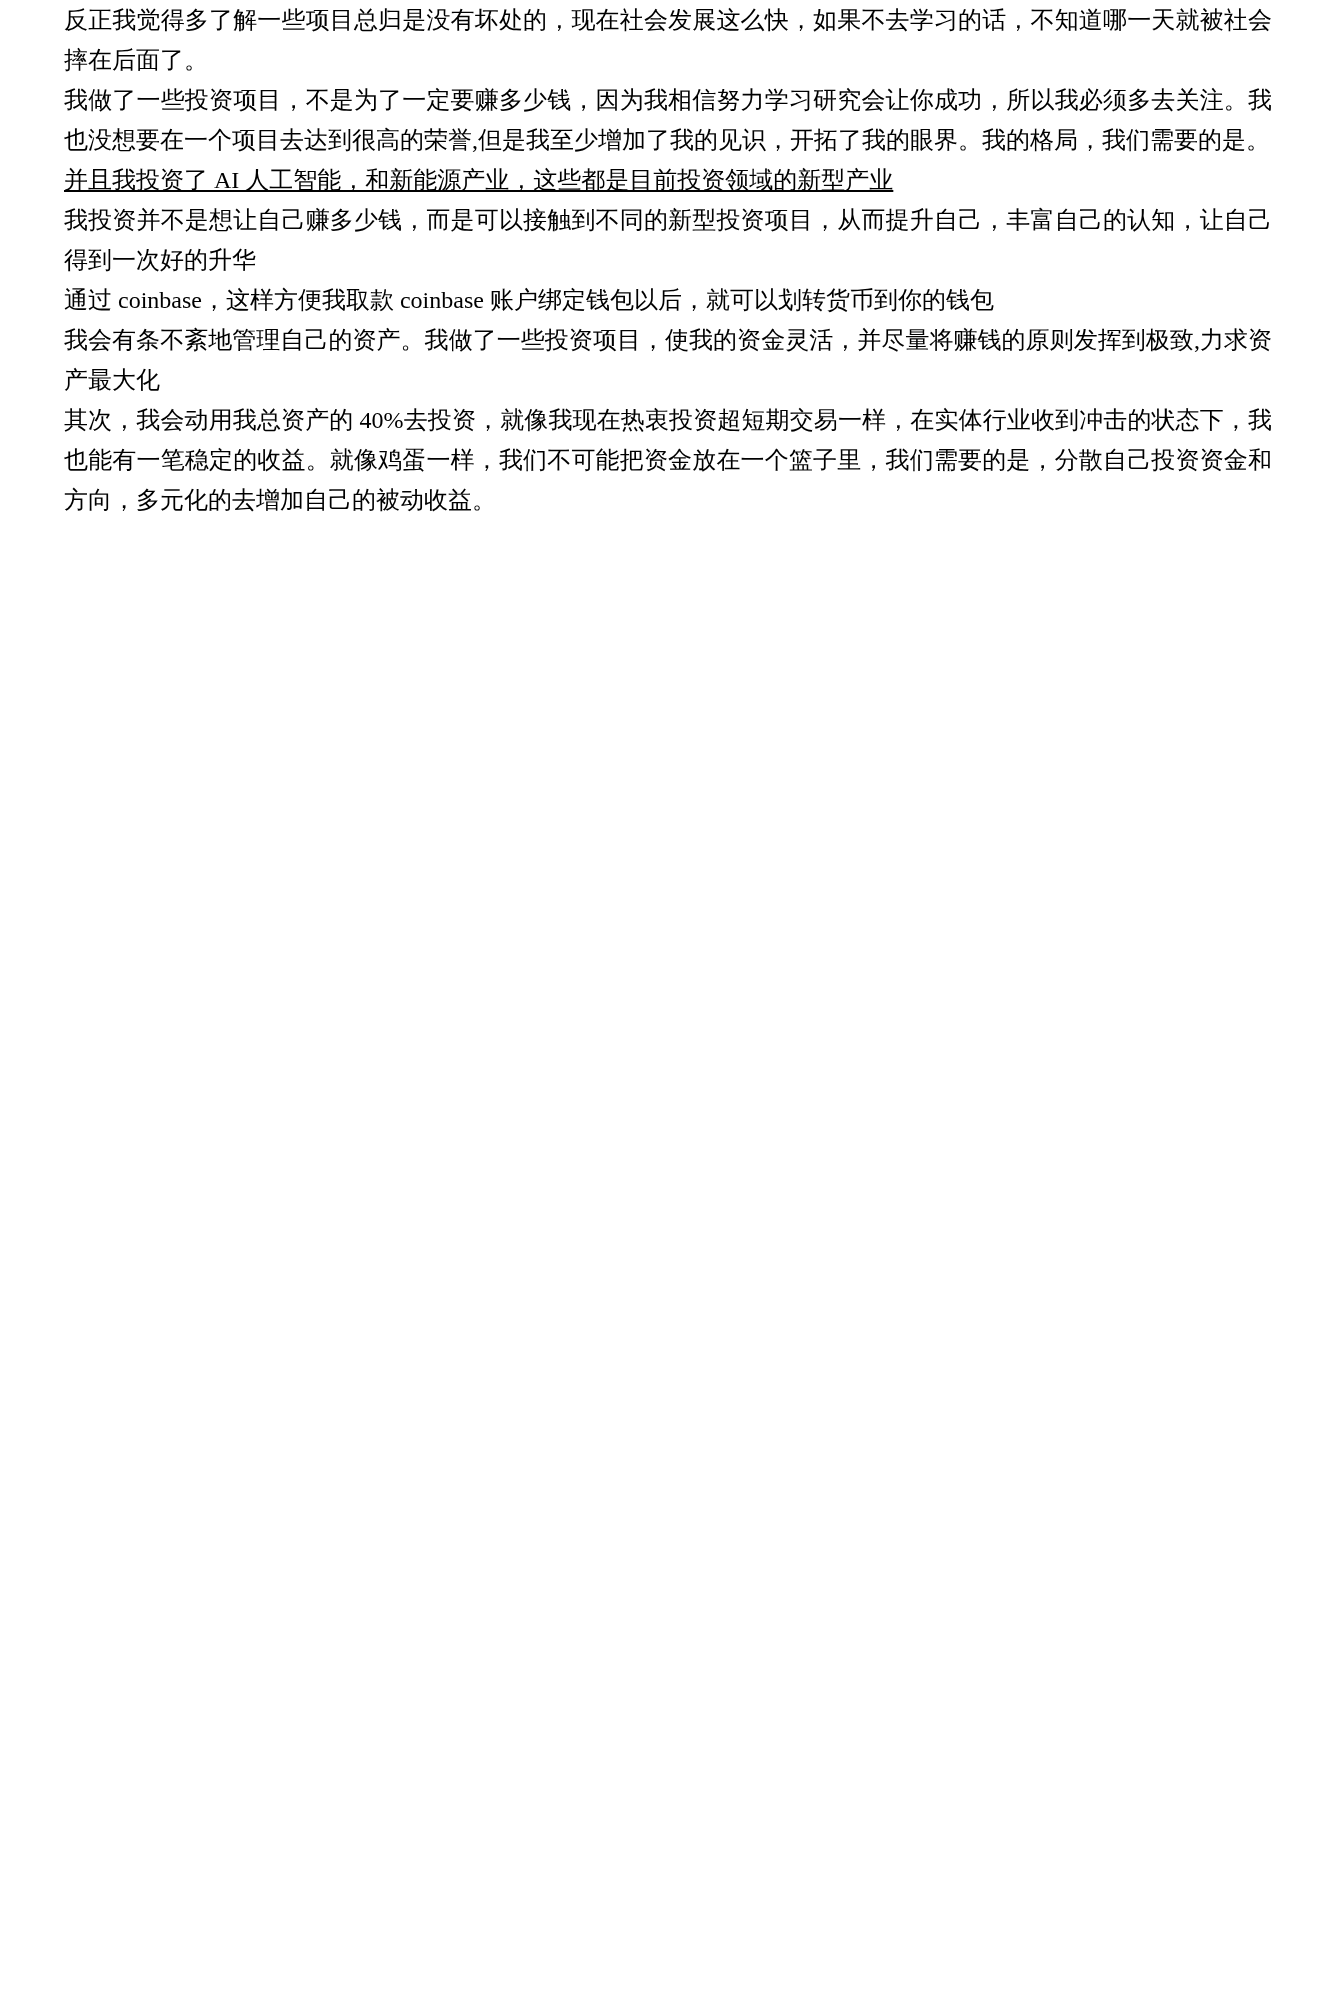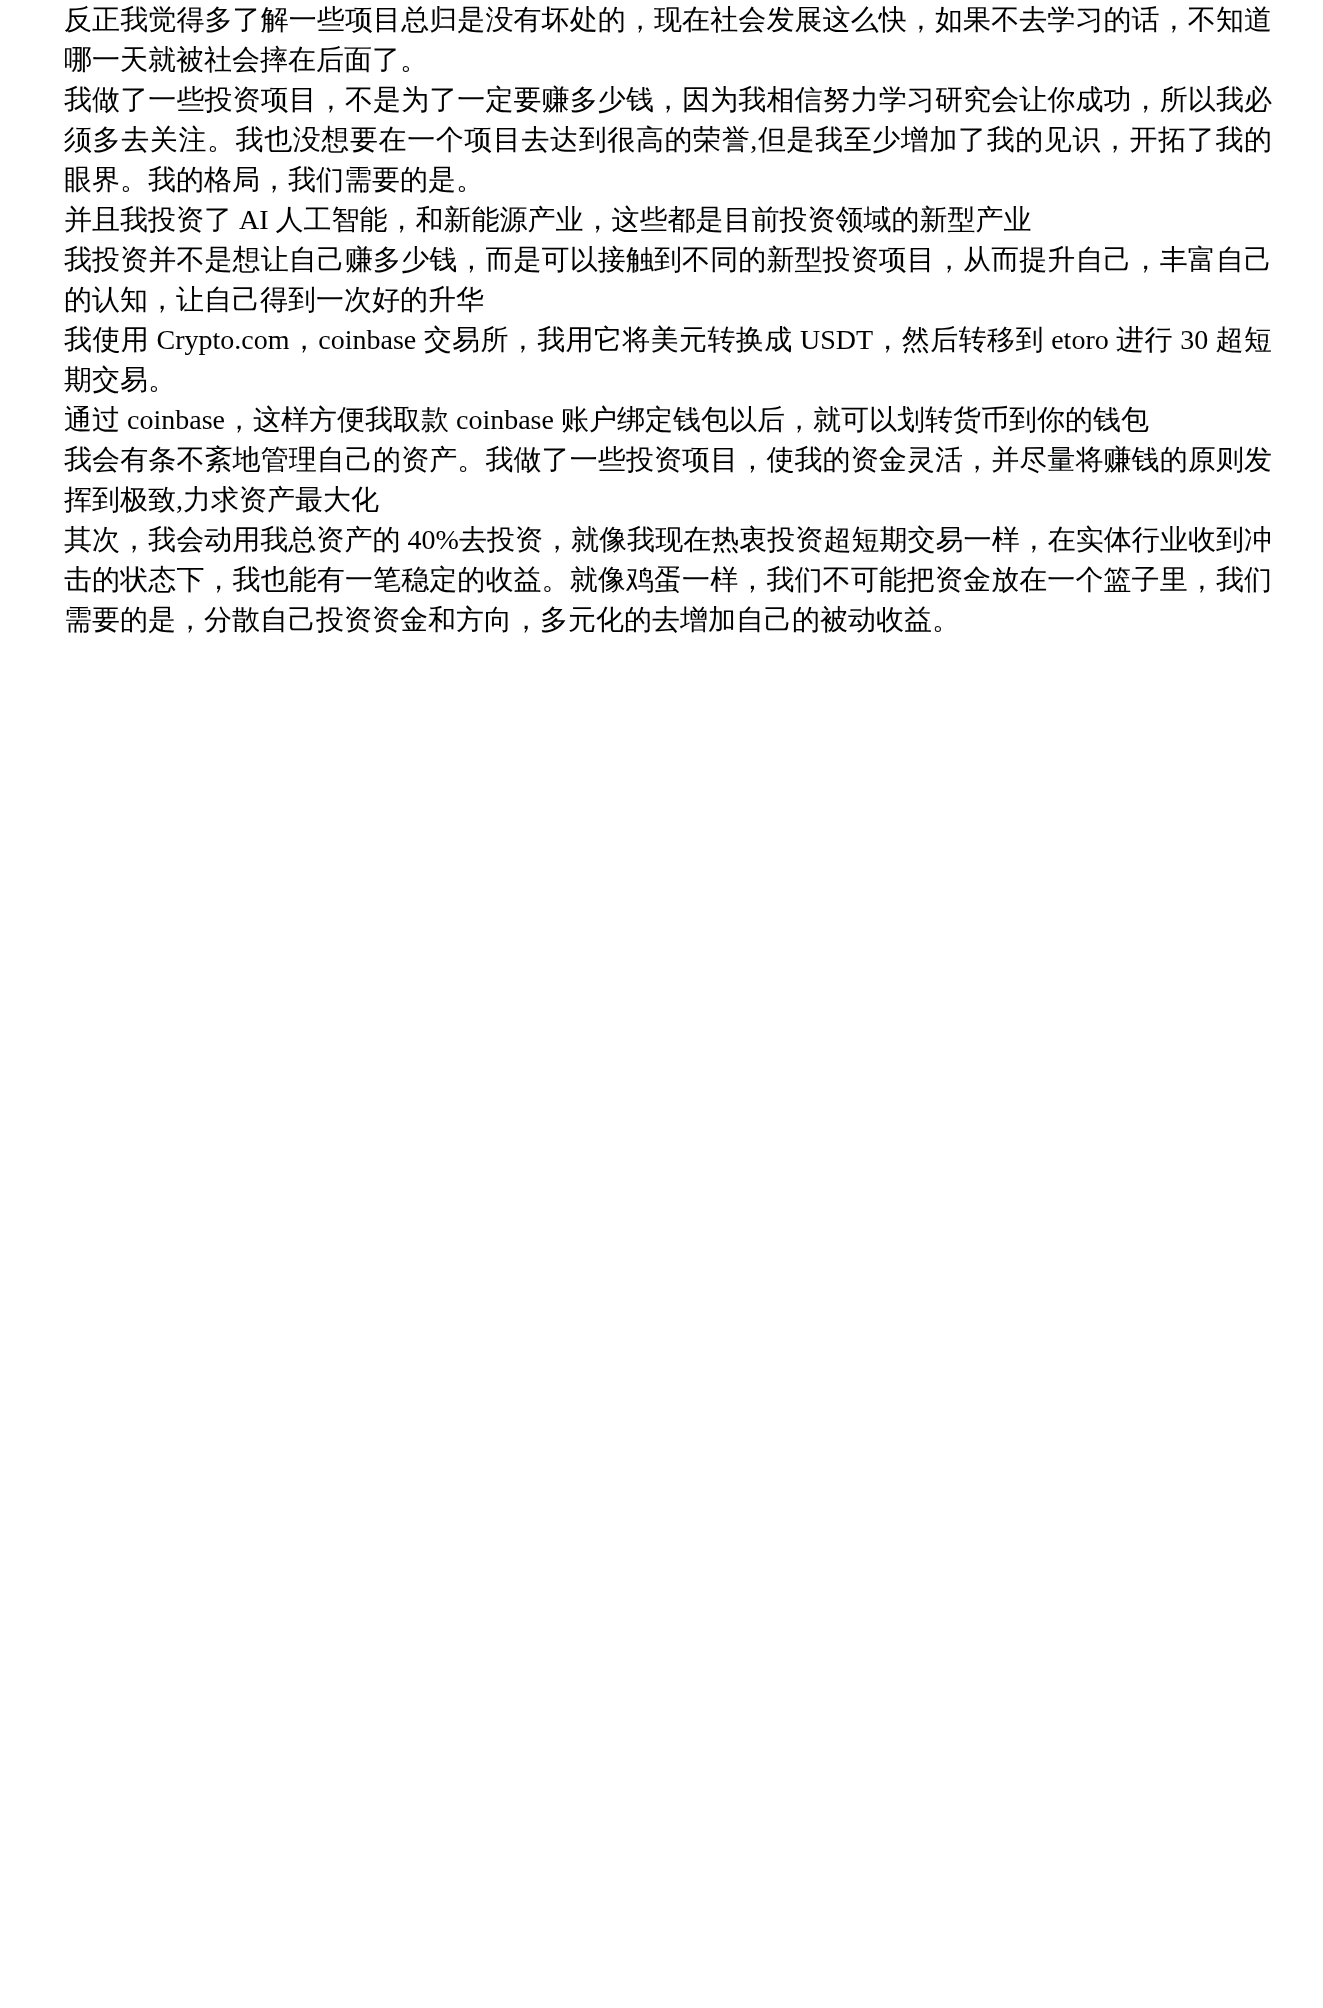--- a/index.html
+++ b/index.html
@@ -17,47 +17,46 @@
     color: #000000;
   }
   .content {
     position: absolute;
     left: 64px;
     top: 0;
     width: 1208px;
   }
   p.para {
     margin: 0;
-    font-size: 28px;
+    font-size: 24px;
     line-height: 40px;
     text-align: justify;
     text-justify: inter-ideograph;
     word-break: break-all;
   }
   
   .p1  { margin-top: 48px; }
   .p2  { margin-top: 45px; }
   .p3  { margin-top: 110px; }
-  .p4  { margin-top: 48px; }
+  .p4  { margin-top: 48px; text-decoration: underline; }
   .p5  { margin-top: 48px; }
   .p6  { margin-top: 48px; }
   .p7  { margin-top: 50px; }
   .p8  { margin-top: 98px; }
   .p9  { margin-top: 348px; }
   .p10 { margin-top: 50px; }
   .p11 { margin-top: 48px; }
   .p12 { margin-top: 55px; }
 </style>
 </head>
 <body>
 
 <div class="page">
   <div class="content">
     <p class="para p1">反正我觉得多了解一些项目总归是没有坏处的，现在社会发展这么快，如果不去学习的话，不知道哪一天就被社会摔在后面了。</p>
     <p class="para p2">我做了一些投资项目，不是为了一定要赚多少钱，因为我相信努力学习研究会让你成功，所以我必须多去关注。我也没想要在一个项目去达到很高的荣誉,但是我至少增加了我的见识，开拓了我的眼界。我的格局，我们需要的是。</p>
     <p class="para p4">并且我投资了 AI 人工智能，和新能源产业，这些都是目前投资领域的新型产业</p>
     <p class="para p5">我投资并不是想让自己赚多少钱，而是可以接触到不同的新型投资项目，从而提升自己，丰富自己的认知，让自己得到一次好的升华</p>
-    <p class="para p6">我使用 Crypto.com，coinbase 交易所，我用它将美元转换成 USDT，然后转移到 etoro 进行 30 超短期交易。</p>
     <p class="para p8">通过 coinbase，这样方便我取款 coinbase 账户绑定钱包以后，就可以划转货币到你的钱包</p>
     <p class="para p9">我会有条不紊地管理自己的资产。我做了一些投资项目，使我的资金灵活，并尽量将赚钱的原则发挥到极致,力求资产最大化</p>
     <p class="para p12">其次，我会动用我总资产的 40%去投资，就像我现在热衷投资超短期交易一样，在实体行业收到冲击的状态下，我也能有一笔稳定的收益。就像鸡蛋一样，我们不可能把资金放在一个篮子里，我们需要的是，分散自己投资资金和方向，多元化的去增加自己的被动收益。</p>
   </div>
 </div>
 
 </body></html>

